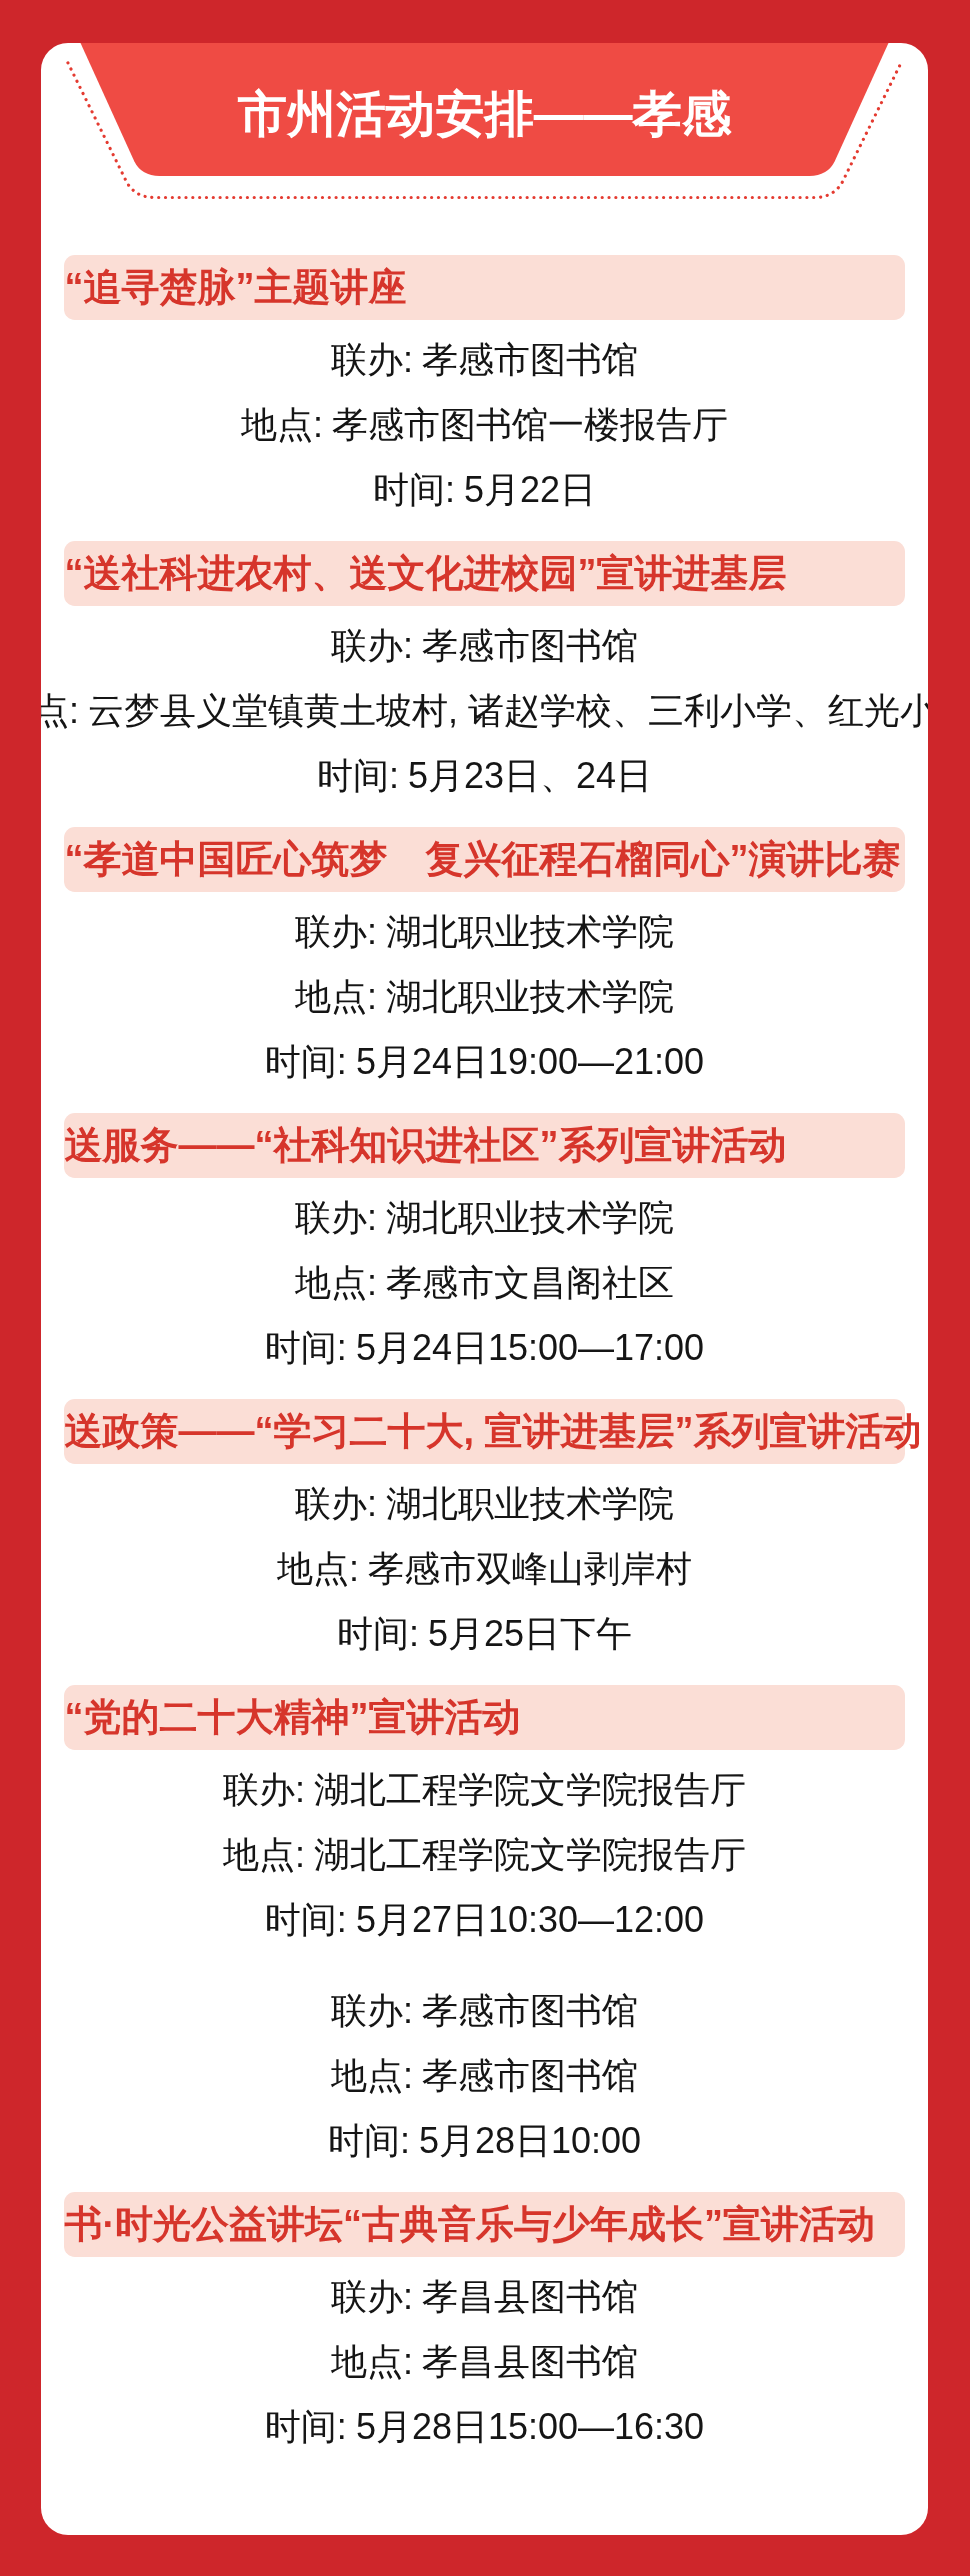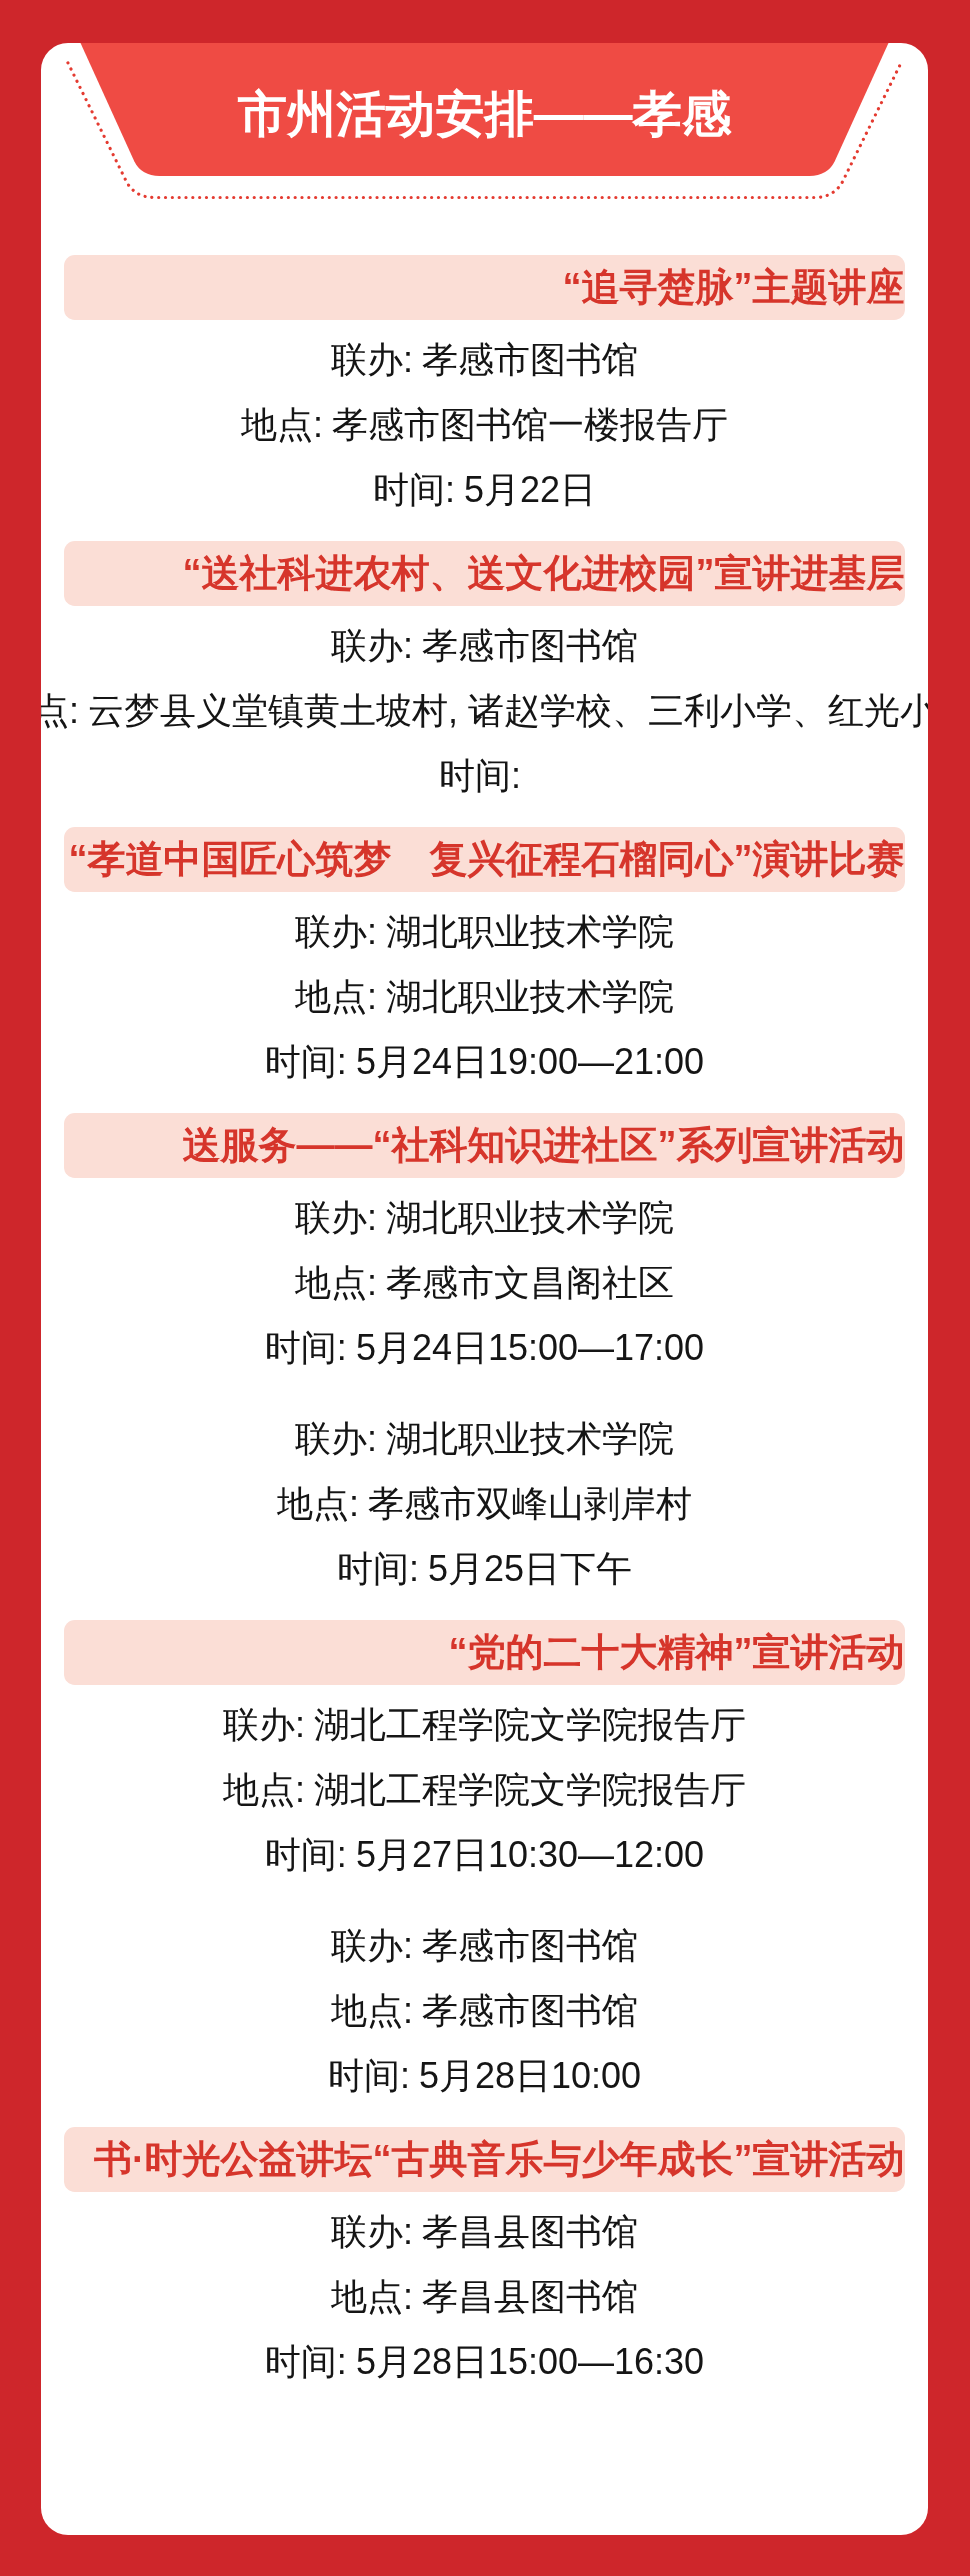--- a/index.html
+++ b/index.html
@@ -41,21 +41,21 @@
   .event {
     margin-bottom: 26px;
   }
   .event-banner {
     height: 65px;
     margin: 0 23.4px;
     background: #fbded6;
     border-radius: 10.8px;
     display: flex;
     align-items: center;
-    justify-content: flex-end;
+    justify-content: flex-start;
   }
   .event-title {
     margin: 0;
     font-size: 38px;
     font-weight: bold;
     color: #d6352b;
     white-space: nowrap;
     letter-spacing: 0;
   }
   .line {
@@ -110,20 +110,21 @@
       <div class="line">
         <span class="lbl">联办:</span>
           <span>孝感市图书馆</span>
       </div>
       <div class="line">
         <span class="lbl">地点:</span>
           <span>云梦县义堂镇黄土坡村, 诸赵学校、三利小学、红光小学</span>
       </div>
       <div class="line">
         <span class="lbl">时间:</span>
+          <span>5月23日、24日</span>
       </div>
     </section>
 
     <section class="event">
       <div class="event-banner">
         <h2 class="event-title">“孝道中国匠心筑梦　复兴征程石榴同心”演讲比赛</h2>
       </div>
       <div class="line">
         <span class="lbl">联办:</span>
           <span>湖北职业技术学院</span>
@@ -150,20 +151,23 @@
         <span class="lbl">地点:</span>
           <span>孝感市文昌阁社区</span>
       </div>
       <div class="line">
         <span class="lbl">时间:</span>
           <span>5月24日15:00—17:00</span>
       </div>
     </section>
 
     <section class="event">
+      <div class="event-banner">
+        <h2 class="event-title">送政策——“学习二十大, 宣讲进基层”系列宣讲活动</h2>
+      </div>
       <div class="line">
         <span class="lbl">联办:</span>
           <span>湖北职业技术学院</span>
       </div>
       <div class="line">
         <span class="lbl">地点:</span>
           <span>孝感市双峰山剥岸村</span>
       </div>
       <div class="line">
         <span class="lbl">时间:</span>

